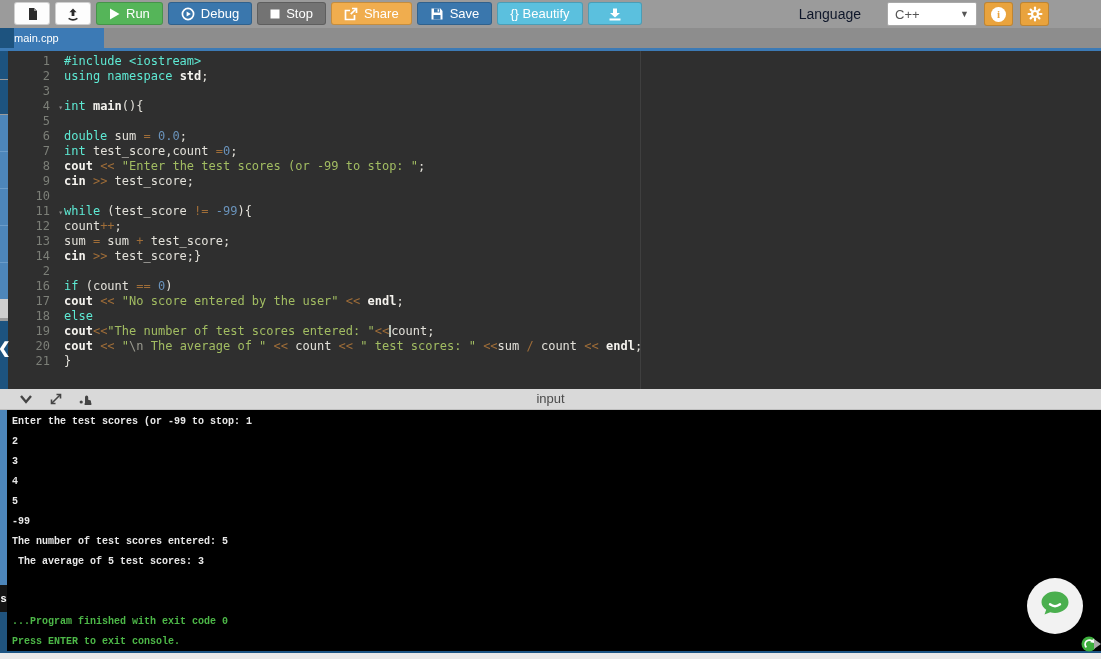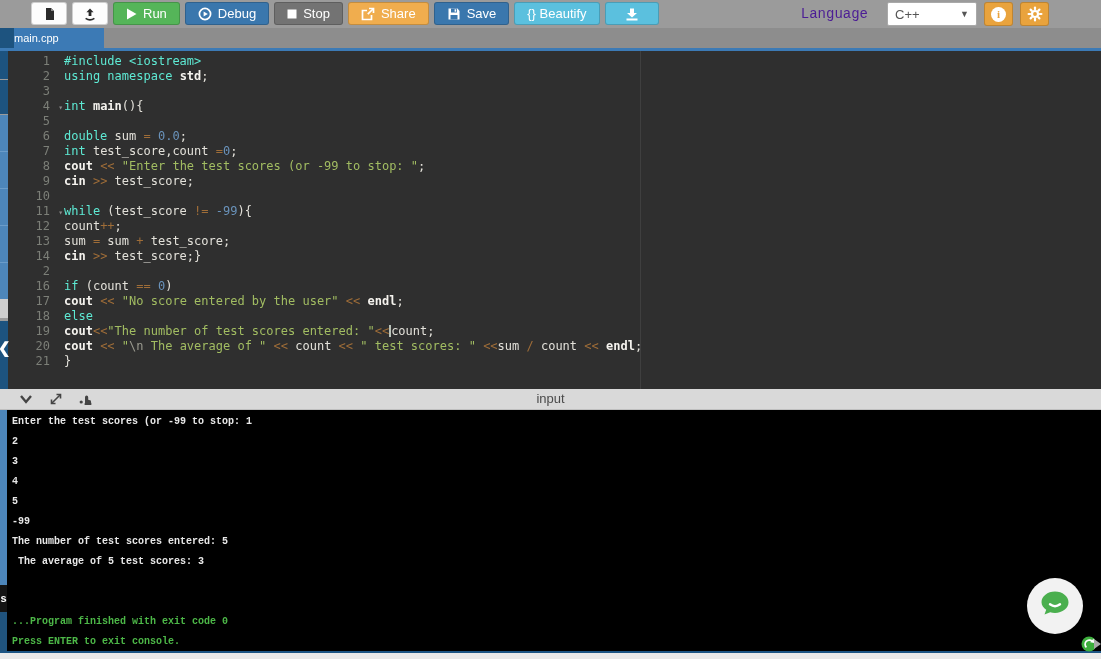--- a/index.html
+++ b/index.html
@@ -3,37 +3,37 @@
 <meta charset="utf-8">
 <style>
   * { margin:0; padding:0; box-sizing:border-box; }
   html,body { background:#777; }
   #app {
     position:relative; width:1101px; height:659px; overflow:hidden;
     background:#9b9b9b; font-family:"Liberation Sans", sans-serif;
   }
   
   #toolbar { position:absolute; left:0; top:0; width:1101px; height:28px; background:#9b9b9b; }
-  .tb-left { position:absolute; left:31px; top:2px; display:flex; gap:5px;align-items:center; }
+  .tb-left { position:absolute; left:14px; top:2px; display:flex; gap:5px;align-items:center; }
   .btn {
     height:23px; display:flex; align-items:center; justify-content:center; gap:6px;
     border:1px solid rgba(0,0,0,.18); border-radius:3px; color:#fff; font-size:13px;
     padding:0 12px; cursor:pointer; white-space:nowrap;
   }
   .btn svg { display:block; }
   .btn-icononly { padding:0 10px; }
   .btn-white { background:#fdfdfd; }
   .btn-run { background:#55b559; }
   .btn-debug { background:#3a77ad; }
   .btn-stop { background:#737373; }
   .btn-share { background:#f0ad4e; }
   .btn-save { background:#3a77ad; }
   .btn-info2 { background:#5bc0de; }
   .tb-right { position:absolute; right:52px; top:2px; display:flex; align-items:center; gap:7px; }
-  .lang-label { font-size:14px; color:#4c1d95; margin-right:12px;font-family:Liberation Mono, monospace; }
+  .lang-label { font-size:14px; color:#0f172a; margin-right:19px; }
   .lang-select {
     width:90px; height:24px; background:#fff; border:1px solid #a9a9a9; border-radius:2px;
     font-size:13px; color:#555; display:flex; align-items:center; justify-content:space-between;
     padding:0 7px; cursor:pointer;
   }
   .lang-caret { font-size:9px; color:#555; }
   .btn-orange { background:#e9a33d; width:29px; height:24px; padding:0; }
   .info-circ {
     width:15px; height:15px; border-radius:50%; background:#fff; color:#e9a33d;
     font-family:"Liberation Serif", serif; font-weight:bold; font-size:11px;

